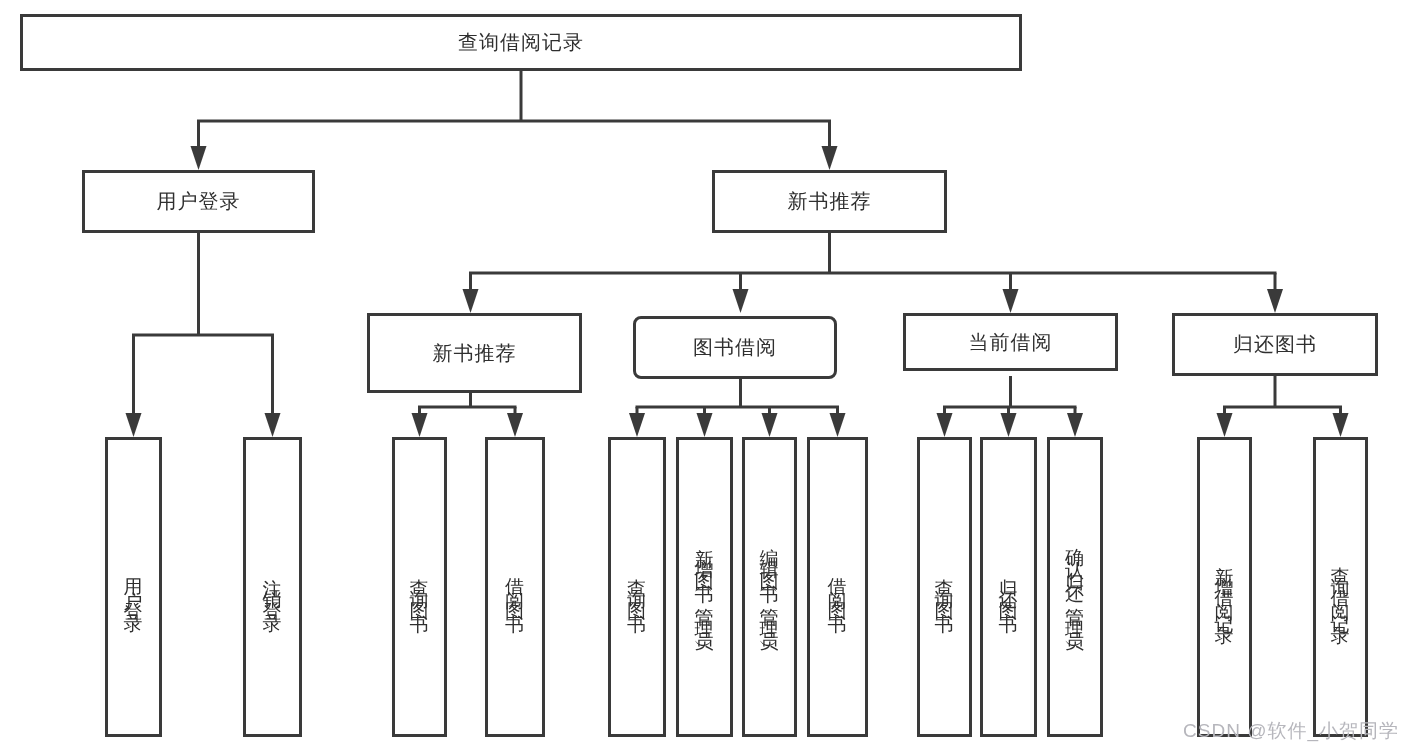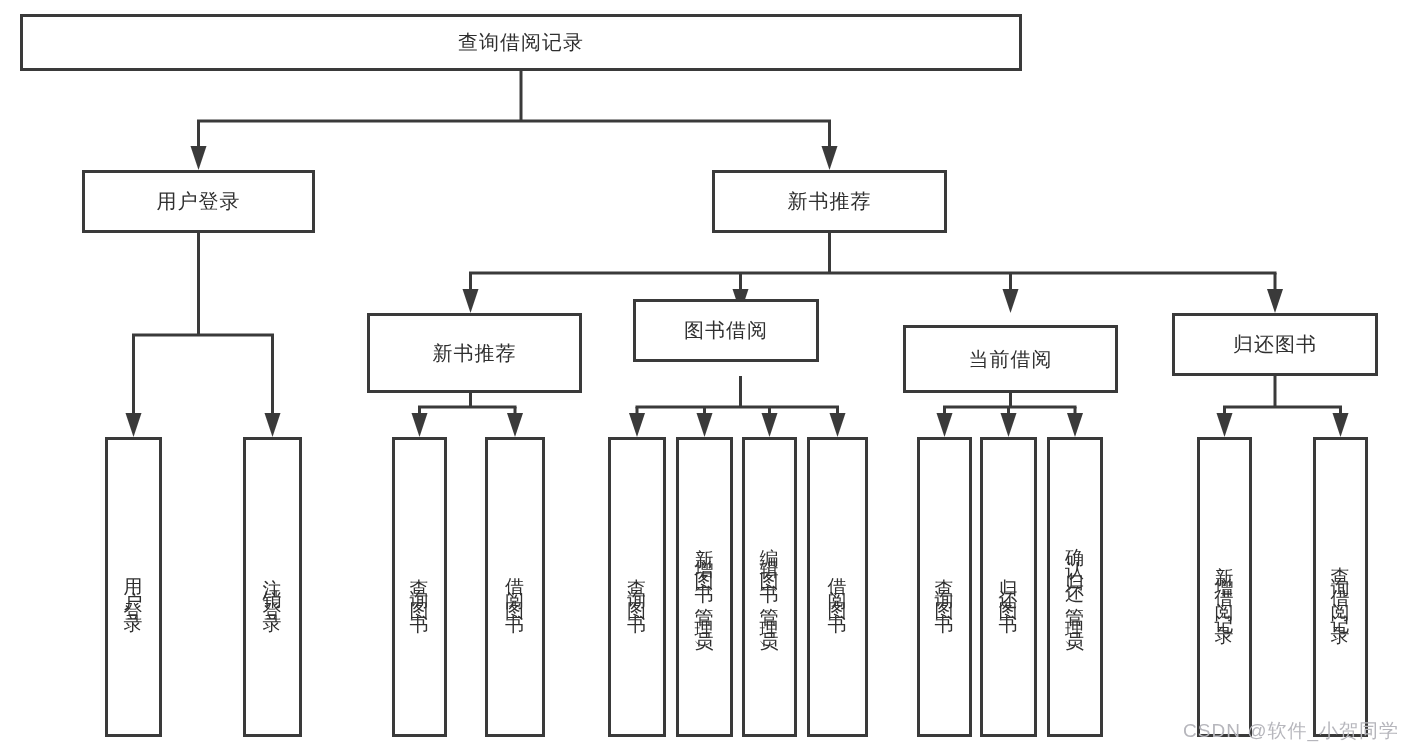--- a/index.html
+++ b/index.html
@@ -122,24 +122,24 @@
       </div>
       <div class="node horizontal" style="left: 82px; top: 170px; width: 233px; height: 63px;">
         <span class="label">用户登录</span>
       </div>
       <div class="node horizontal" style="left: 712px; top: 170px; width: 235px; height: 63px;">
         <span class="label">新书推荐</span>
       </div>
       <div class="node horizontal" style="left: 367px; top: 313px; width: 215px; height: 80px;">
         <span class="label">新书推荐</span>
       </div>
-      <div class="node horizontal" style="left: 633px; top: 299px; width: 186px; height: 63px;">
+      <div class="node horizontal" style="left: 633px; top: 316px; width: 204px; height: 63px; border-radius: 8px;">
         <span class="label">图书借阅</span>
       </div>
-      <div class="node horizontal" style="left: 903px; top: 313px; width: 215px; height: 68px; margin-top: 12px;">
+      <div class="node horizontal" style="left: 903px; top: 313px; width: 215px; height: 58px;">
         <span class="label">当前借阅</span>
       </div>
       <div class="node horizontal" style="left: 1172px; top: 313px; width: 206px; height: 63px;">
         <span class="label">归还图书</span>
       </div>
       <div class="node vertical" style="left: 105px; top: 437px; width: 57px; height: 300px;">
         <span class="label">用户登录</span>
       </div>
       <div class="node vertical" style="left: 243px; top: 437px; width: 59px; height: 300px;">
         <span class="label">注销登录</span>

